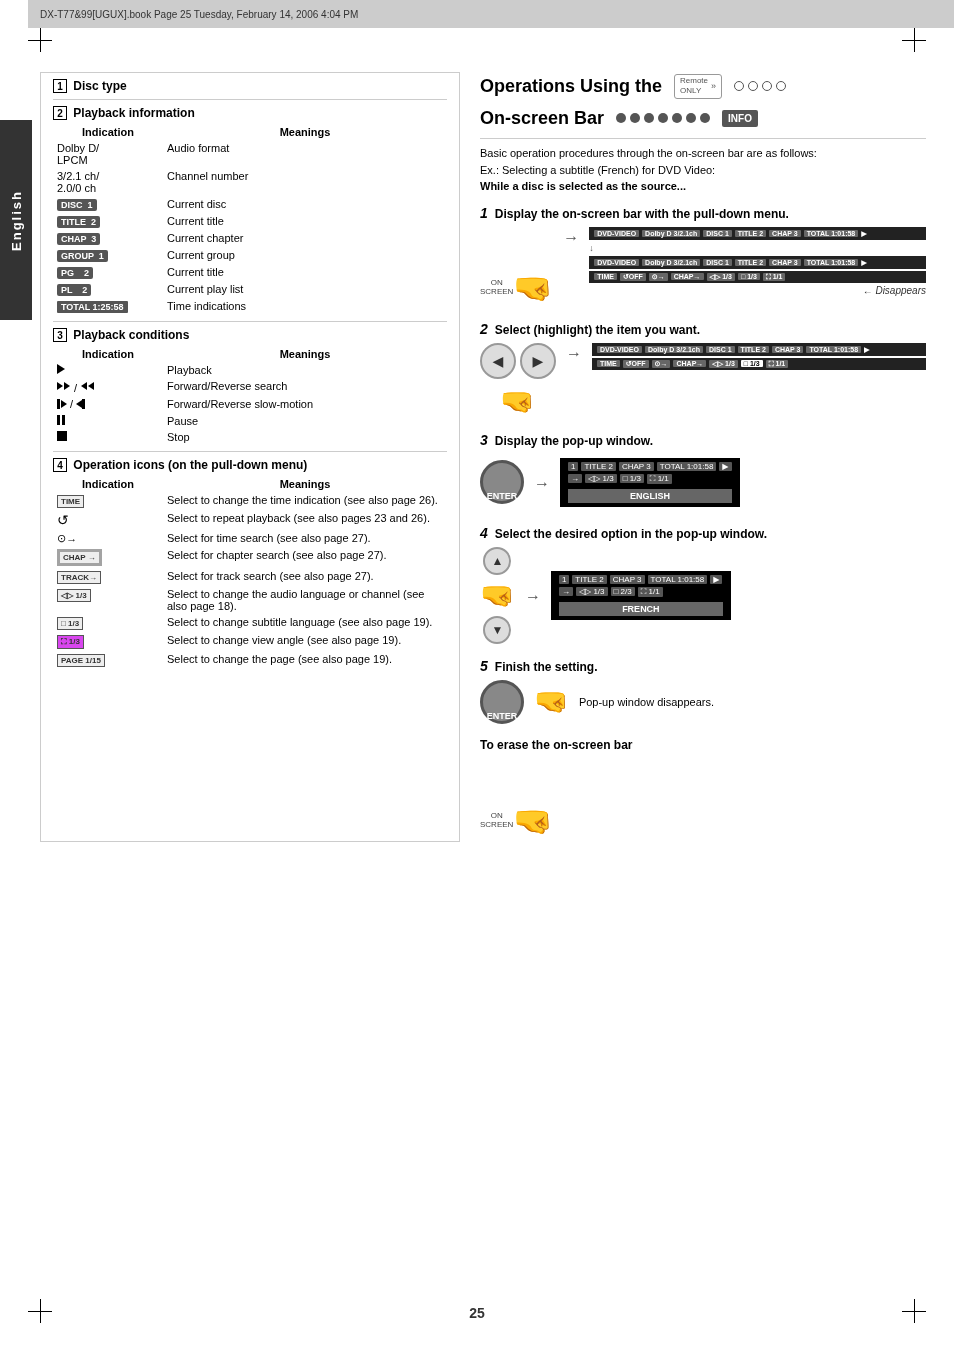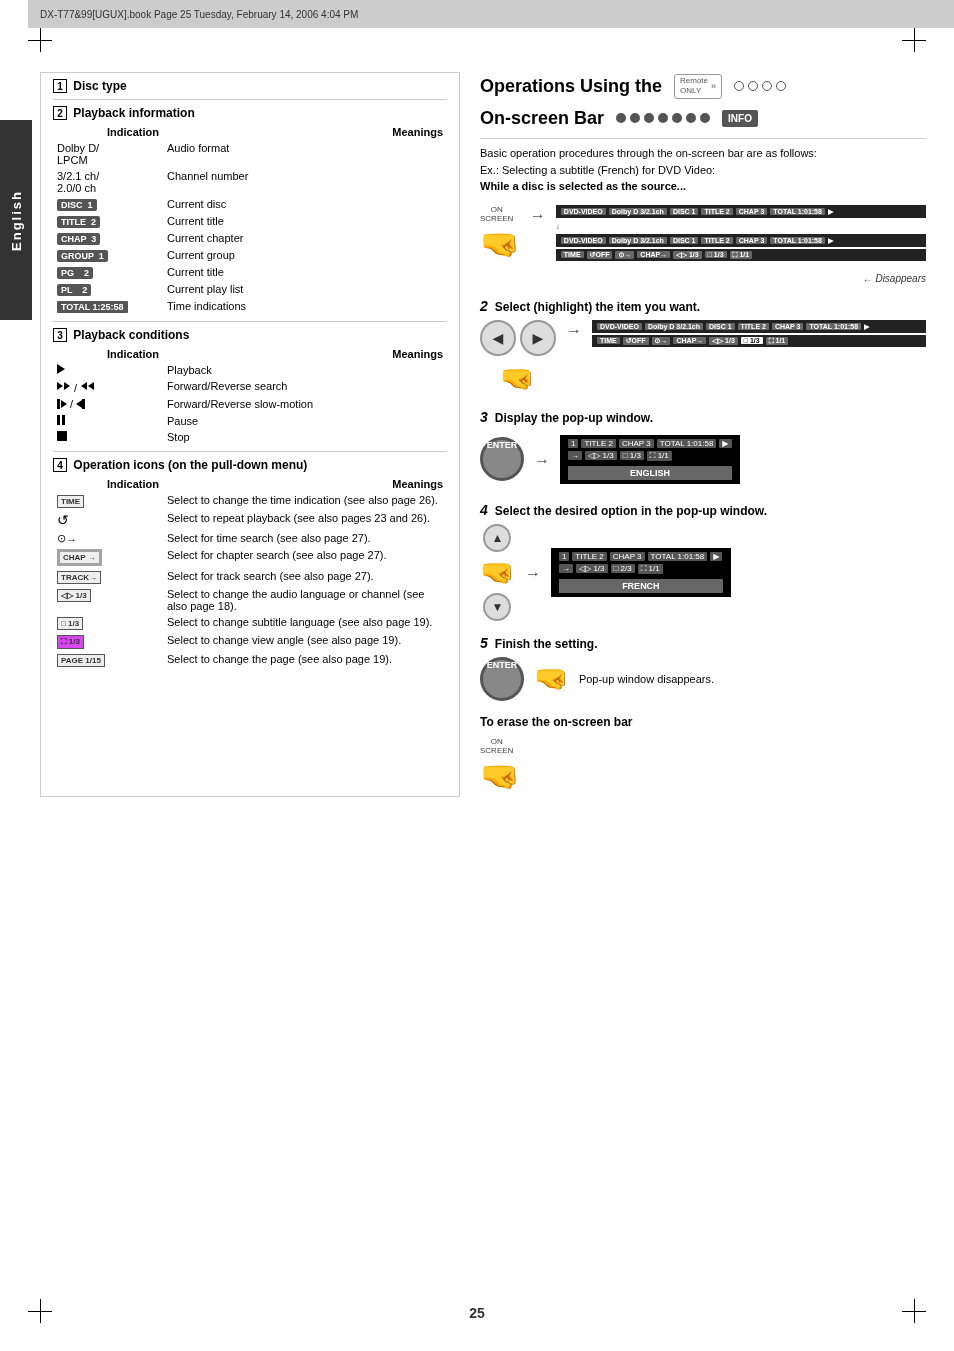--- a/index.html
+++ b/index.html
@@ -90,21 +90,21 @@
       margin-right: 3px;
     }
 
     .indication-table {
       width: 100%;
       border-collapse: collapse;
       margin-bottom: 6px;
     }
 
     .indication-table th {
-      text-align: right;
+      text-align: center;
       font-weight: bold;
       padding: 2px 4px;
       font-size: 11px;
     }
 
     .indication-table td {
       padding: 2px 4px;
       vertical-align: top;
       font-size: 11px;
     }
@@ -220,21 +220,21 @@
       font-size: 12px;
     }
 
     .step-body {
       margin-top: 6px;
     }
 
     .disappears-text {
       font-size: 10px;
       color: #333;
-      margin-top: 12px;
+      margin-top: 2px;
       text-align: right;
       font-style: italic;
     }
 
     .arrow-btn {
       width: 36px;
       height: 36px;
       border-radius: 50%;
       background: #ddd;
       border: 2px solid #999;
@@ -245,21 +245,21 @@
       color: #333;
     }
 
     .enter-btn {
       width: 44px;
       height: 44px;
       border-radius: 50%;
       background: #888;
       border: 3px solid #555;
       display: flex;
-      align-items: flex-start;
+      align-items: flex-end;
       justify-content: center;
       font-size: 9px;
       font-weight: bold;
       color: #fff;
     }
 
     .arrow-btn-small {
       width: 28px;
       height: 28px;
       border-radius: 50%;
@@ -532,22 +532,23 @@
     }
 
     .on-screen-label {
       font-size: 8px;
       text-align: center;
       color: #444;
     }
 
     .btn-group {
       display: flex;
-      flex-direction: column;
-      align-items: flex-start;
+      flex-direction: row;
+      align-items: center;
+      margin-top: 40px;
     }
   </style>
 </head>
 <body>
 
 <div class="page-container">
 
   <div class="crosshair ch-tl"></div>
   <div class="crosshair ch-tr"></div>
   <div class="crosshair ch-bl"></div>
@@ -772,20 +773,24 @@
 
       <hr class="divider">
 
       <div class="step-intro">
         <span>Basic operation procedures through the on-screen bar are as follows:</span><br>
         <span>Ex.: Selecting a subtitle (French) for DVD Video:</span><br>
         <span class="bold">While a disc is selected as the source...</span>
       </div>
 
       <div class="step">
+        <div>
+          <span class="step-num">1</span>
+          <span class="step-label">Display the on-screen bar with the pull-down menu.</span>
+        </div>
         <div class="step-body">
           <div style="display:flex; gap:10px; align-items:flex-start; margin-top:6px;">
             <div class="btn-group">
               <div class="on-screen-label">ON<br>SCREEN</div>
               <div style="font-size:32px; margin-top:2px;">🤜</div>
             </div>
             <div class="arrow-indicator">→</div>
             <div class="bar-container">
               <div class="osd-bar">
                 <span class="osd-item">DVD-VIDEO</span>

